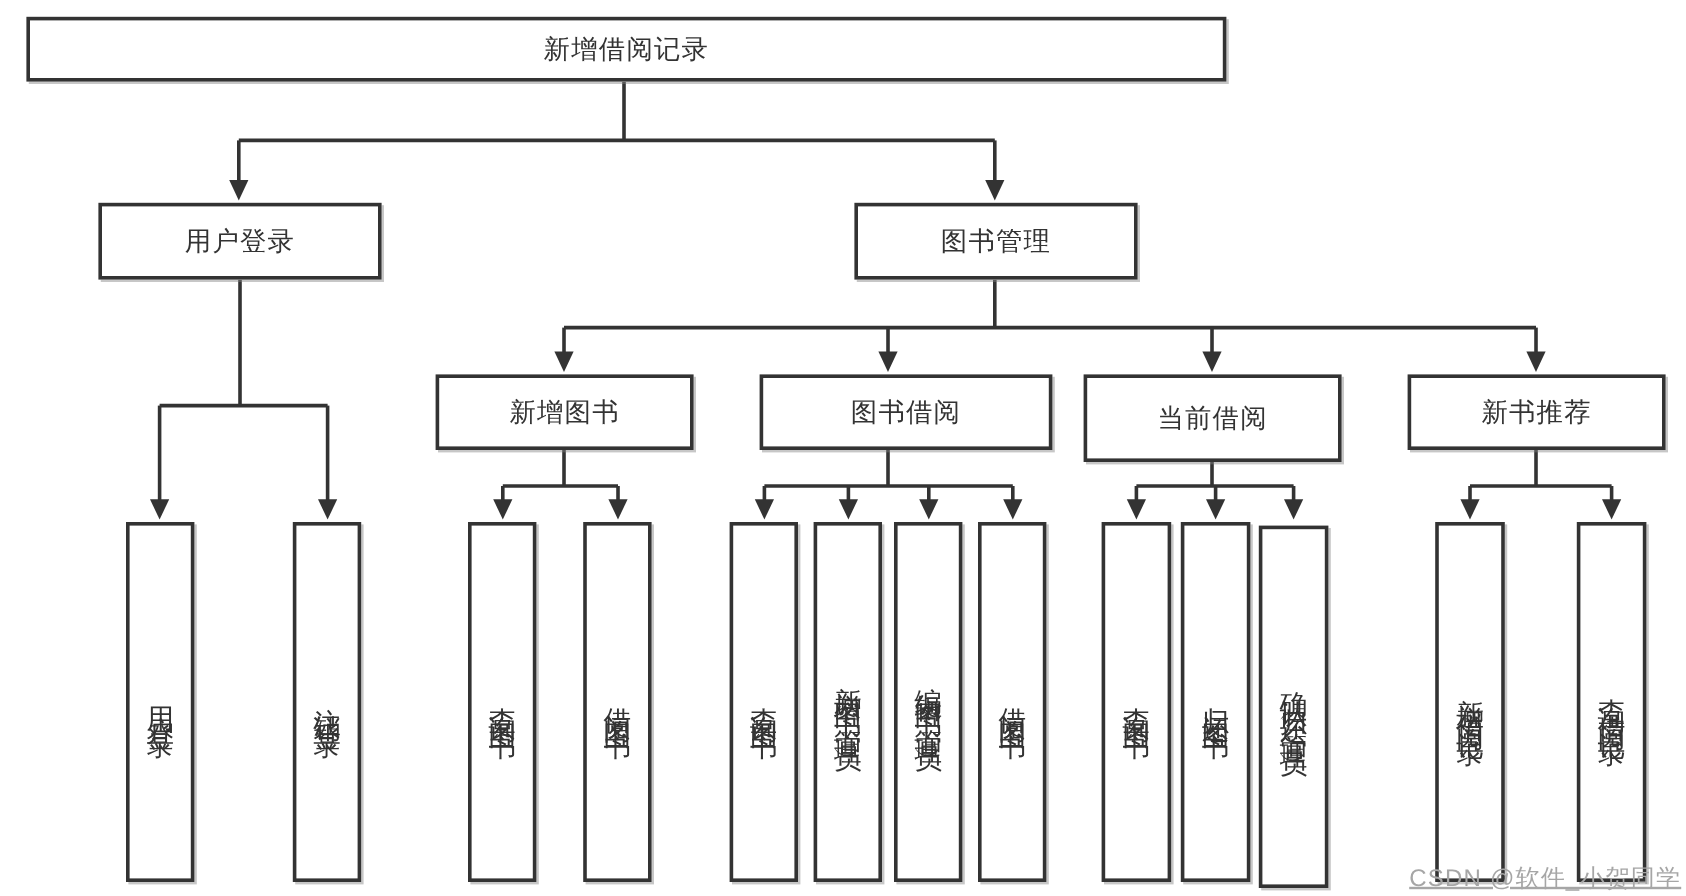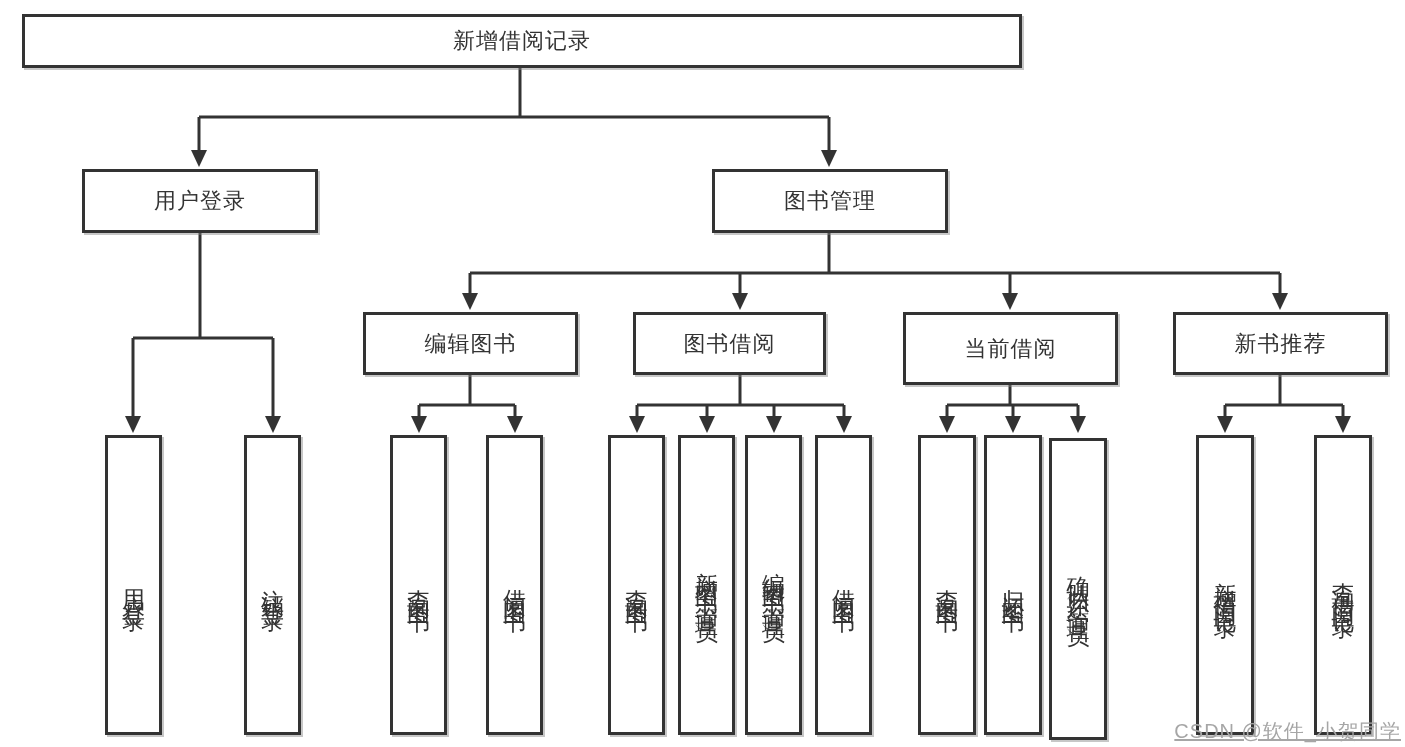--- a/index.html
+++ b/index.html
@@ -103,23 +103,23 @@
 </div>
 
 <div class="box h" style="left:82px; top:169px; width:236px; height:64px">
   <span>用户登录</span>
 </div>
 <div class="box h" style="left:712px; top:169px; width:236px; height:64px">
   <span>图书管理</span>
 </div>
 
 <div class="box h" style="left:363px; top:312px; width:215px; height:63px">
-  <span>编辑图书</span>
+  <span>新增图书</span>
 </div>
-<div class="box h" style="left:633px; top:312px; width:193px; height:63px">
+<div class="box h" style="left:633px; top:312px; width:244px; height:63px">
   <span>图书借阅</span>
 </div>
 <div class="box h" style="left:903px; top:312px; width:215px; height:73px">
   <span>当前借阅</span>
 </div>
 <div class="box h" style="left:1173px; top:312px; width:215px; height:63px">
   <span>新书推荐</span>
 </div>
 
 <div class="box v" style="left:105px; top:435px; width:57px; height:300px">

